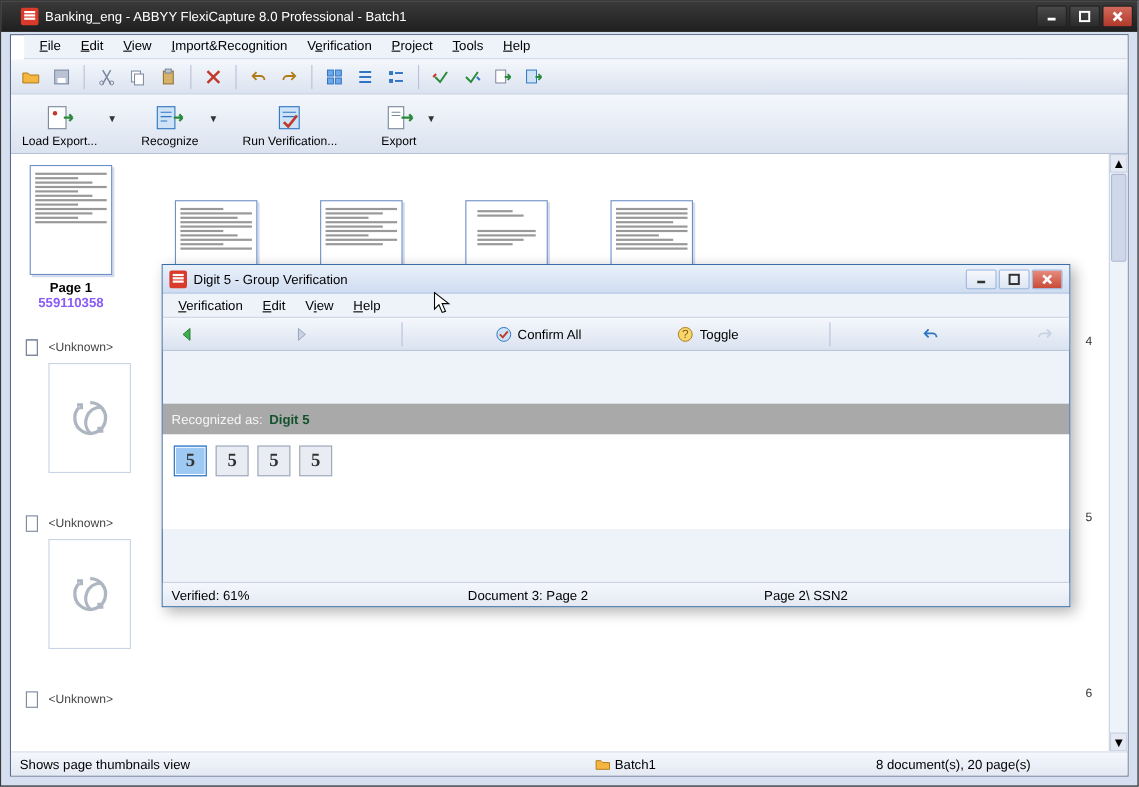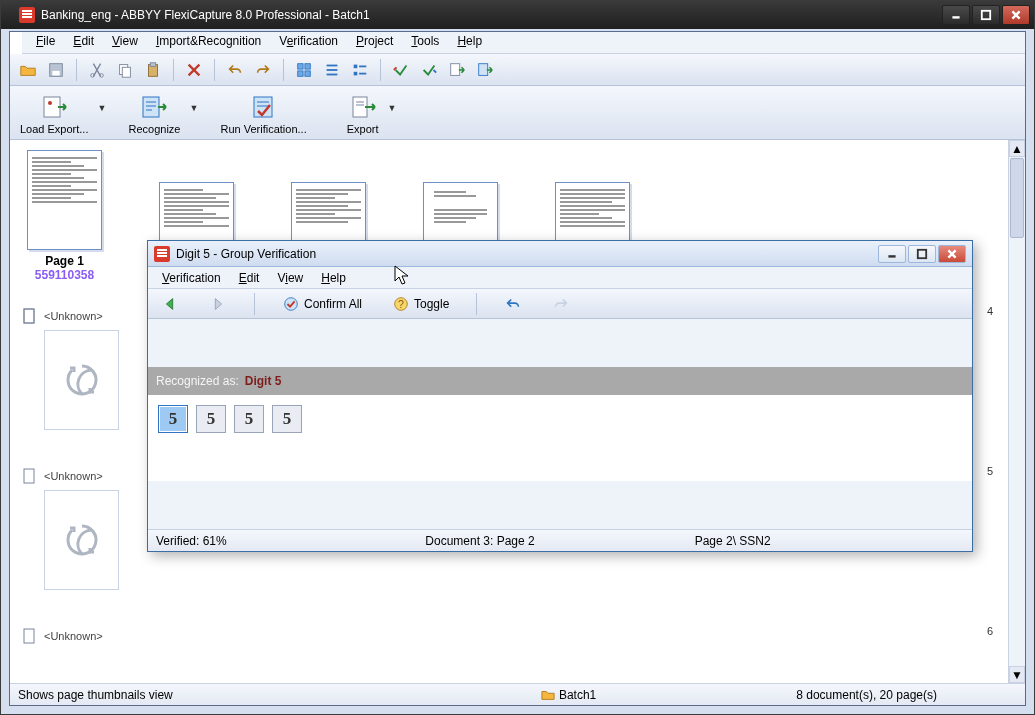--- a/index.html
+++ b/index.html
@@ -64,26 +64,26 @@
 .dlg-titlebar { height:26px; background: linear-gradient(#eaf1fb,#cfdcf0); border-bottom:1px solid #9db6dc; display:flex; align-items:center; padding:0 6px; }
 .dlg-titlebar .dlg-icon { width:16px; height:16px; background:#d93a2b; border-radius:2px; margin-right:6px; position:relative; }
 .dlg-titlebar .dlg-icon::before { content:""; position:absolute; left:3px; top:3px; width:10px; height:2px; background:#fff; box-shadow:0 3px 0 #fff, 0 6px 0 #fff; }
 .dlg-titlebar .dlg-title { font-size:12px; }
 .dlg-titlebar .spacer { flex:1; }
 .dlg-titlebar .dwc { width:28px; height:18px; border:1px solid #9db6dc; background:linear-gradient(#f6f8fc,#dce6f4); margin-left:2px; border-radius:2px; display:flex; align-items:center; justify-content:center; }
 .dlg-titlebar .dwc.close { background:linear-gradient(#e78b7d,#c94a37); color:#fff; }
 
 .dlg-menubar { height:22px; background:#eef2f9; border-bottom:1px solid #c9d2e3; display:flex; align-items:center; padding:0 6px; gap:2px; }
 .dlg-menubar .mitem { padding:2px 8px; }
-.dlg-toolbar { height:30px; background: linear-gradient(#f4f7fc,#dbe3f0); border-bottom:1px solid #b6c2d8; display:flex; align-items:center; padding:0 6px; gap:16px; }
+.dlg-toolbar { height:30px; background: linear-gradient(#f4f7fc,#dbe3f0); border-bottom:1px solid #b6c2d8; display:flex; align-items:center; padding:0 6px; gap:16px;justify-content:space-between; }
 .dlg-toolbar .tbtn { display:flex; align-items:center; gap:4px; padding:2px 6px; border:1px solid transparent; border-radius:2px; }
 
 .recog-bar { height:28px; background:#a9a9a9; color:#fff; display:flex; align-items:center; padding:0 8px; font-size:15px;margin-top:48px; }
 .recog-bar .rb-lead { color:#f5f5f5; margin-right:6px; }
-.recog-bar .rb-val { color:#7f1d1d; font-weight:bold;text-align:right; }
+.recog-bar .rb-val { color:#14532d; font-weight:bold;text-align:right; }
 
 .dlg-body { flex:1; background:#fff; padding:10px; display:flex; gap:8px; align-items:flex-start; }
 .dchip { width:30px; height:28px; border:1px solid #9aa4b8; background:#e9edf3; display:flex; align-items:center; justify-content:center; font-family: "Comic Sans MS", cursive; font-size:17px; font-weight:bold; color:#333; }
 .dchip.selected { background:#9ec9f3; border-color:#2f75c3; box-shadow: inset 0 0 0 1px #fff; }
 
 .dlg-status { height:22px; background: linear-gradient(#f4f7fc,#e4e9f3); border-top:1px solid #c9d2e3; display:flex; align-items:center; padding:0 8px;margin-top:48px; }
 .dlg-status .cell { flex:1; }
 
 .ul { text-decoration: underline; }
 

